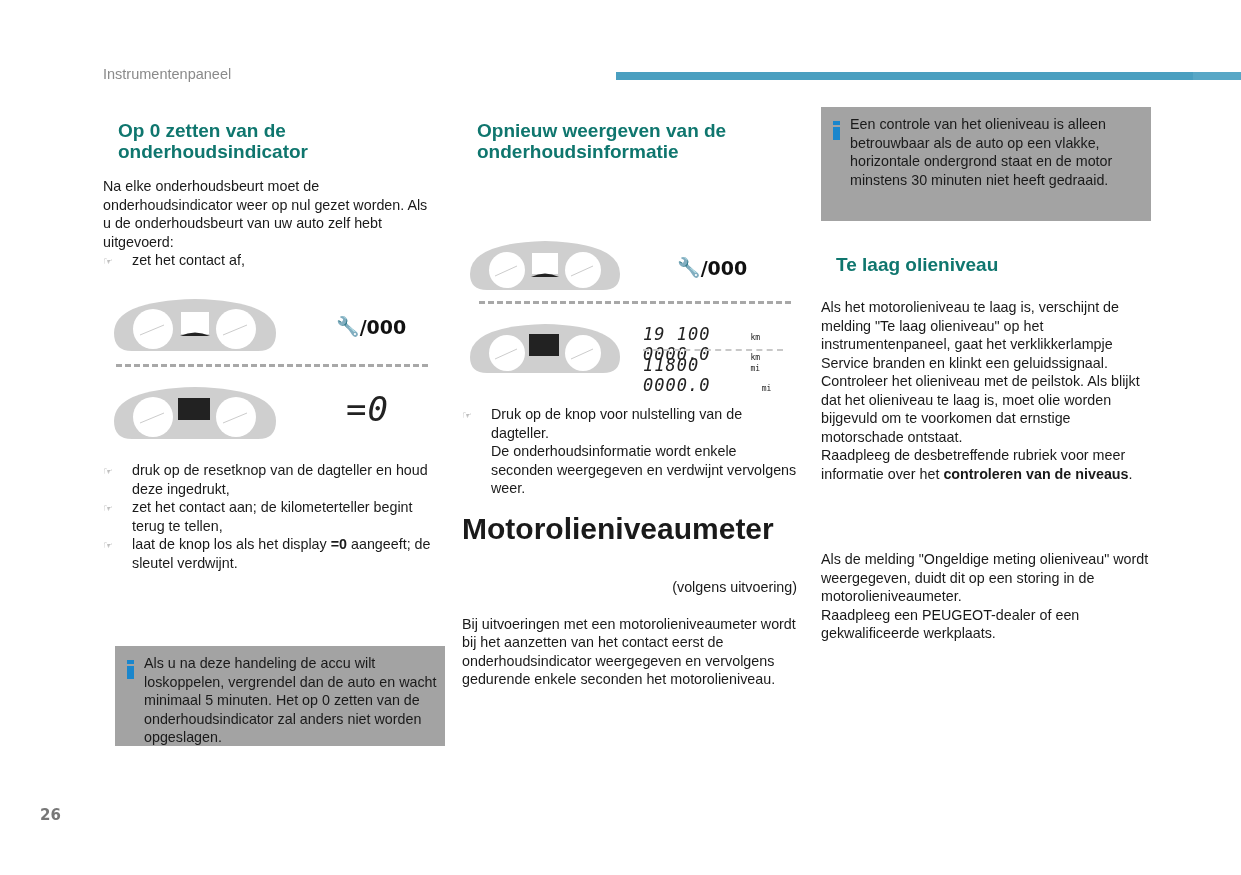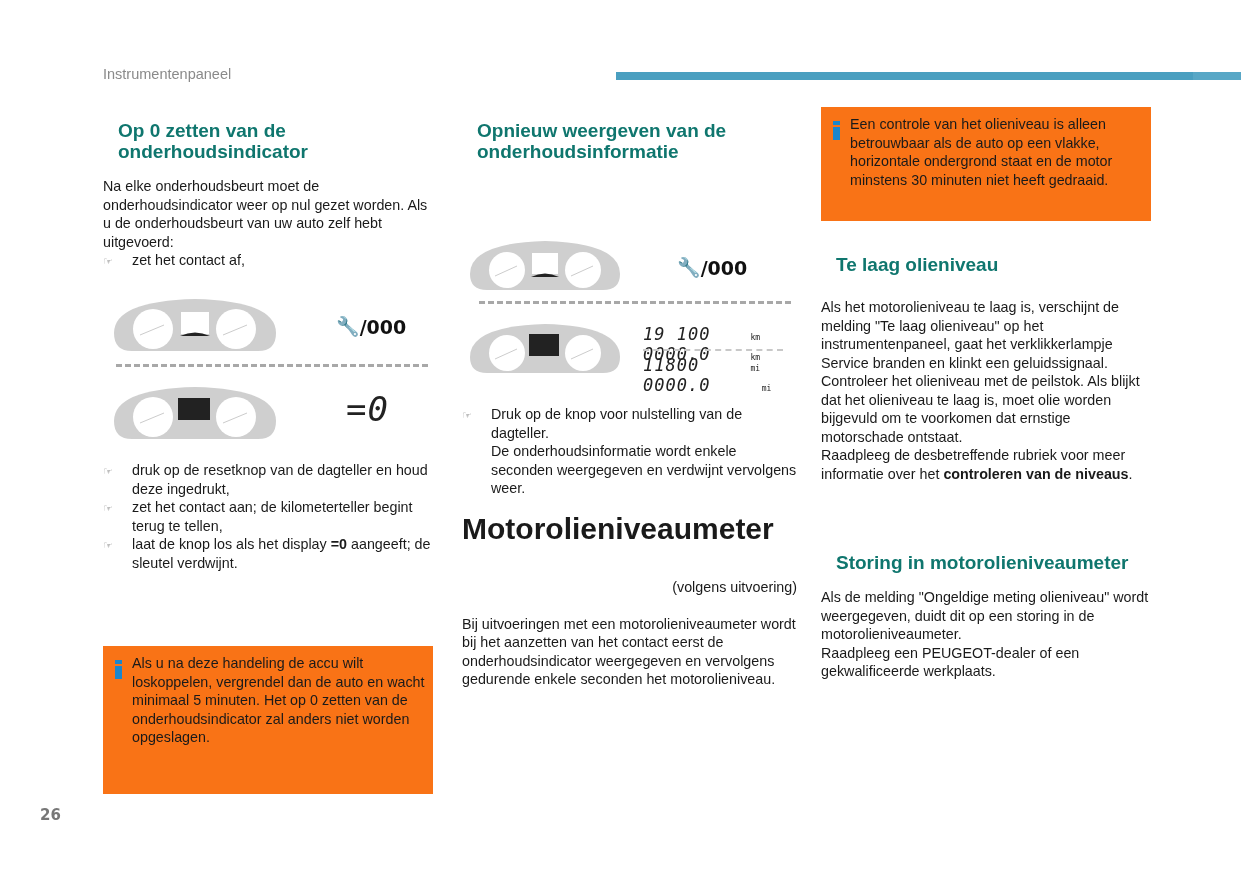--- a/index.html
+++ b/index.html
@@ -9,21 +9,21 @@
   .running-title { left:103px; top:66px; font-size:14.5px; color:#8a8a8a; }
   .top-bar { left:616px; top:72px; width:625px; height:8px; background:#4a9fc0; }
   .top-bar-end { left:1193px; top:72px; width:48px; height:8px; background:#58a7c6; }
   .page-num { left:40px; top:806px; font-size:15px; font-weight:bold; color:#777; font-family:"DejaVu Sans", sans-serif; }
 
   h2 { margin:15px; font-size:19px; font-weight:bold; line-height:21px; color:#0f766e; }
   h1 { margin:0; font-size:30px; font-weight:bold; line-height:28px; color:#1a1a1a; }
   p, .txt { margin:0; font-size:14.3px; line-height:18.5px; color:#1a1a1a; }
   .bullet { display:flex; font-size:14.3px; line-height:18.5px; }
   .bullet .mark { width:29px; flex:none; color:#888; font-size:11px; padding-top:1px; }
-  .info-box { background:#f97316; }
+  .info-box { background:#a3a3a3; }
   .info-box .i-icon { position:absolute; left:12px; top:14px; width:7px; }
   .info-box .i-dot { width:7px; height:4px; background:#1a86cc; margin-bottom:2px; }
   .info-box .i-bar { width:7px; height:13px; background:#1a86cc; }
   .info-box .txt { position:absolute; left:29px; top:8px; right:8px; }
 
   .dash-line { height:0; border-top:3px dashed #a8a8a8; }
   .seg { font-family:"DejaVu Sans Mono", monospace; font-style:italic; color:#222; letter-spacing:1px; }
   .seg small { font-size:8px; font-style:normal; letter-spacing:0;margin-left:40px; }
   .wrench-code { font-family:"DejaVu Sans", sans-serif; font-weight:bold; font-size:19px; color:#111; display:flex; align-items:center; }
 </style>
@@ -77,21 +77,21 @@
   <div class="bullet">
     <span class="mark">☞</span>
     <span>zet het contact aan; de kilometerteller begint terug te tellen,</span>
   </div>
   <div class="bullet">
     <span class="mark">☞</span>
     <span><span>laat de knop los als het display </span><b>=0</b><span> aangeeft; de sleutel verdwijnt.</span></span>
   </div>
 </div>
 
-<div class="abs info-box" style="left:103px; top:646px; width:330px; height:148px;">
+<div class="abs info-box" style="left:115px; top:646px; width:330px; height:100px;">
   <div class="i-icon">
       <div class="i-dot"></div>
       <div class="i-bar"></div>
     </div>
   <p class="txt">Als u na deze handeling de accu wilt loskoppelen, vergrendel dan de auto en wacht minimaal 5 minuten. Het op 0 zetten van de onderhoudsindicator zal anders niet worden opgeslagen.</p>
 </div>
 
 <div class="abs" style="left:462px; top:105px; width:335px;">
   <h2>Opnieuw weergeven van de onderhoudsinformatie</h2>
 </div>
@@ -151,18 +151,17 @@
   <p class="txt">Een controle van het olieniveau is alleen betrouwbaar als de auto op een vlakke, horizontale ondergrond staat en de motor minstens 30 minuten niet heeft gedraaid.</p>
 </div>
 
 <div class="abs" style="left:821px; top:239px; width:335px;">
   <h2>Te laag olieniveau</h2>
   <p style="margin-top:23px;">Als het motorolieniveau te laag is, verschijnt de melding "Te laag olieniveau" op het instrumentenpaneel, gaat het verklikkerlampje Service branden en klinkt een geluidssignaal. Controleer het olieniveau met de peilstok. Als blijkt dat het olieniveau te laag is, moet olie worden bijgevuld om te voorkomen dat ernstige motorschade ontstaat.</p>
   <p><span>Raadpleeg de desbetreffende rubriek voor meer informatie over het </span><b>controleren van de niveaus</b><span>.</span></p>
 </div>
 
 <div class="abs" style="left:821px; top:537px; width:335px;">
-  <h2>Storing in motorolieniveaumeter</h2>
   <p style="margin-top:13px;">Als de melding "Ongeldige meting olieniveau" wordt weergegeven, duidt dit op een storing in de motorolieniveaumeter.</p>
   <p>Raadpleeg een PEUGEOT-dealer of een gekwalificeerde werkplaats.</p>
 </div>
 
 <div class="abs page-num">26</div>
 
 </body></html>

